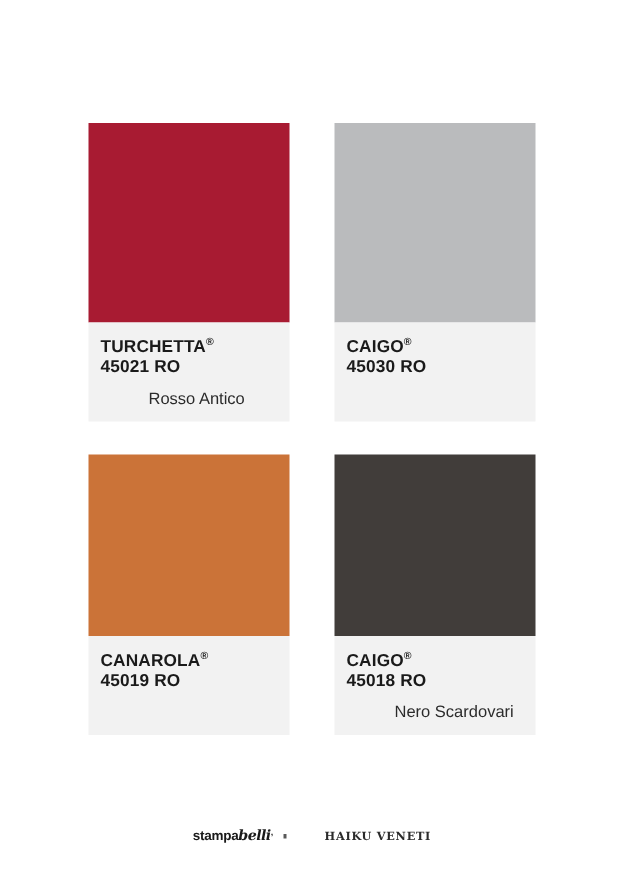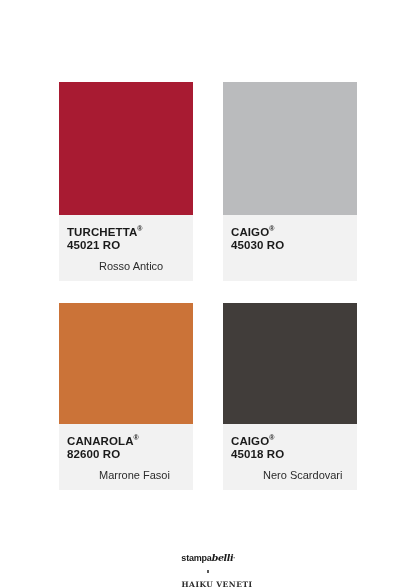--- a/index.html
+++ b/index.html
@@ -96,21 +96,20 @@
 
   .footer {
     position: absolute;
     left: 0;
     top: 552px;
     width: 416px;
     display: flex;
     align-items: center;
     justify-content: center;
     gap: 7px;
-    flex-direction: column;
   }
 
   .brand {
     font-size: 9px;
     font-weight: bold;
     color: #1a1a1a;
     letter-spacing: -0.2px;
     display: inline-flex;
     align-items: baseline;
   }
@@ -165,22 +164,21 @@
       <div class="label-panel">
         <div class="name-line"><span>CAIGO</span><span class="reg">®</span></div>
         <div class="code-line">45030 RO</div>
       </div>
     </div>
 
     <div class="card row-bottom">
       <div class="chip" style="background: rgb(203, 115, 56);"></div>
       <div class="label-panel">
         <div class="name-line"><span>CANAROLA</span><span class="reg">®</span></div>
-        <div class="code-line">82600 RO</div>
-        <div class="desc-line">Marrone Fasoi</div>
+        <div class="code-line">45019 RO</div>
       </div>
     </div>
 
     <div class="card row-bottom">
       <div class="chip" style="background: rgb(65, 61, 58);"></div>
       <div class="label-panel">
         <div class="name-line"><span>CAIGO</span><span class="reg">®</span></div>
         <div class="code-line">45018 RO</div>
         <div class="desc-line">Nero Scardovari</div>
       </div>

